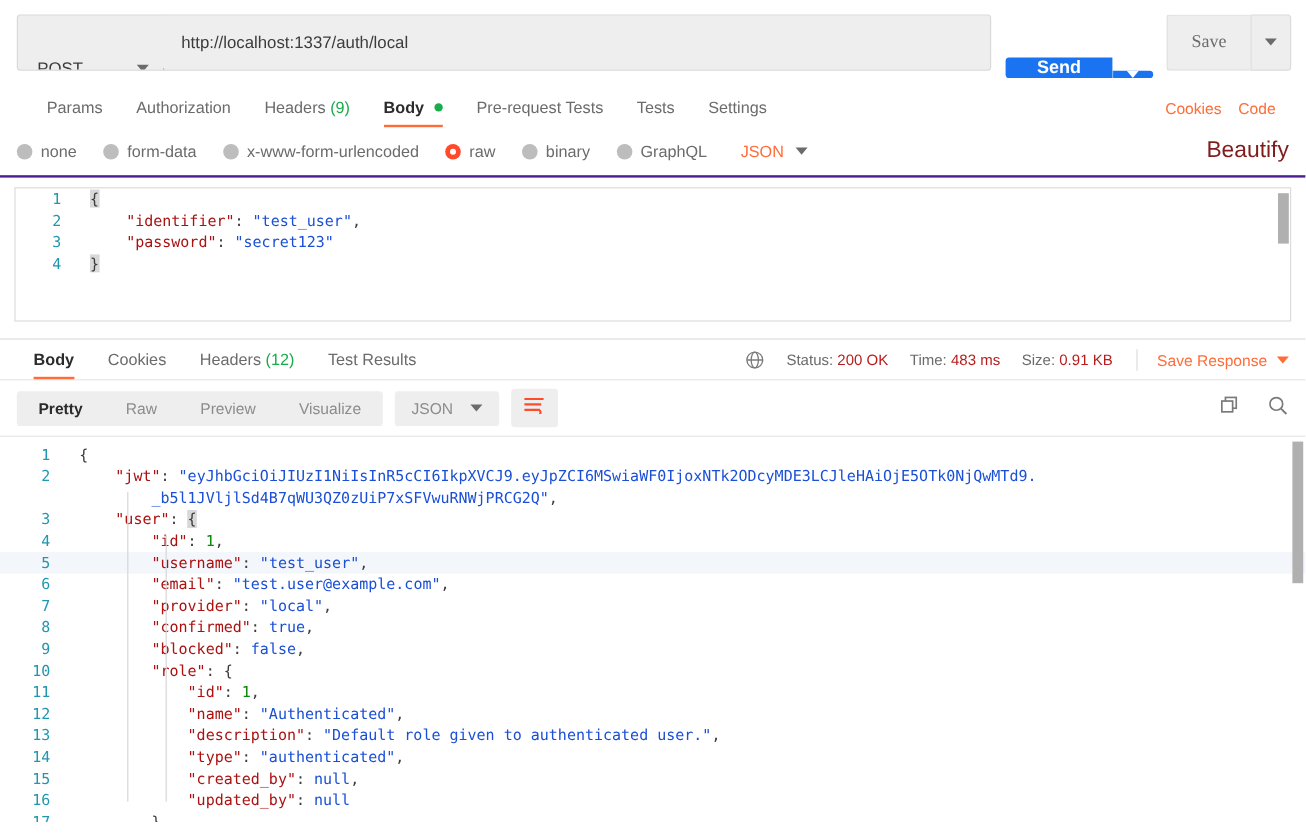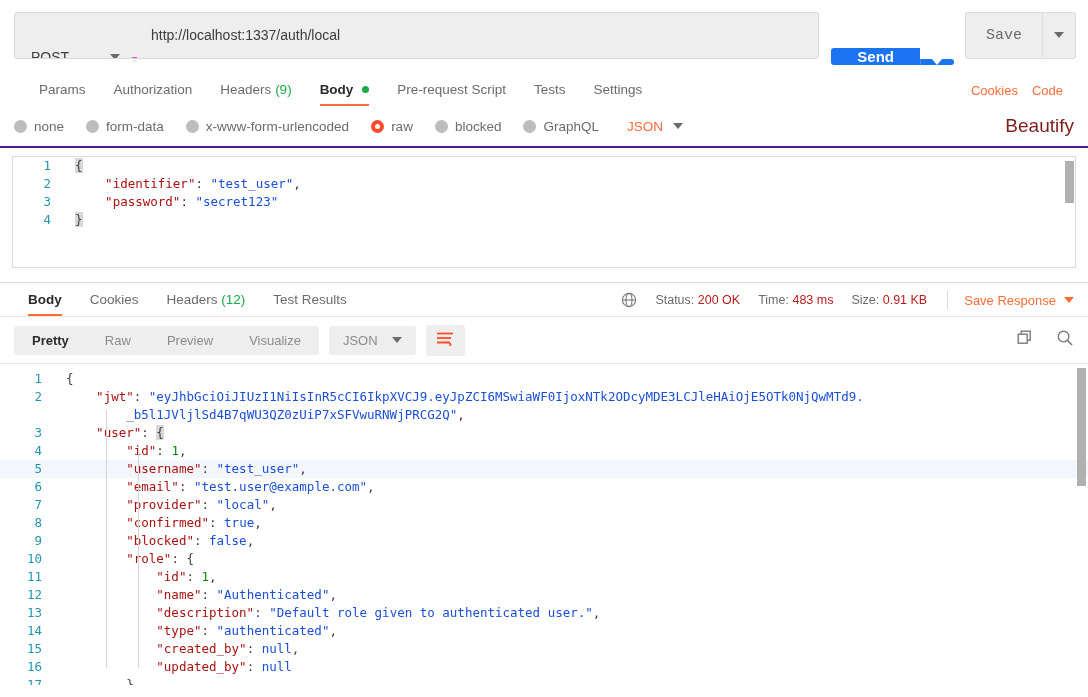--- a/index.html
+++ b/index.html
@@ -24,21 +24,21 @@
     border: 1px solid #d9d9d9;
     border-radius: 3px;
     background: #eeeeee;
     overflow: hidden;
   }
   .method-select {
     display: flex; align-items: center; justify-content: space-between;
     width: 122px;
     padding: 0 12px 0 16px;
     background: #eeeeee;
-    border-right: 5px solid #d946ef;
+    border-right: 1px solid #d946ef;
     font-size: 14px; color: #3c3c3c;
     cursor: pointer;
     margin-top: 44px;
   }
   .caret { width: 0; height: 0; border-left: 5px solid transparent;
            border-right: 5px solid transparent; border-top: 6px solid #6b6b6b; }
   .caret.white { border-top-color: #ffffff; }
   .url-input {
     flex: 1; border: 0; outline: none;
     background: #eeeeee;
@@ -57,21 +57,21 @@
     background: #1a73f0; width: 34px;
     border-radius: 0 3px 3px 0; border-left: 1px solid #4a8ef5;
     display: flex; align-items: center; justify-content: center;
     cursor: pointer;
   }
   .save-group { display: flex; margin-left: 11px; height: 47px; }
   .save-btn {
     background: #eeeeee; color: #6b6b6b; border: 1px solid #dcdcdc;
     border-right: 0; padding: 0 20px; font-size: 15px;
     border-radius: 3px 0 0 3px; cursor: pointer;
-    font-family: Liberation Mono, monospace;
+    font-family: Liberation Serif, serif;
   }
   .save-caret {
     background: #eeeeee; width: 34px; border: 1px solid #dcdcdc;
     border-radius: 0 3px 3px 0;
     display: flex; align-items: center; justify-content: center;
     cursor: pointer;
   }
 
   
   .req-tabs {
@@ -253,21 +253,21 @@
   </div>
   <div class="tab">
     <span>Headers</span>
     <span class="count">(9)</span>
   </div>
   <div class="tab active">
     <span>Body</span>
     <span class="dot-green"></span>
   </div>
   <div class="tab">
-    <span>Pre-request Script</span>
+    <span>Pre-request Tests</span>
   </div>
   <div class="tab">
     <span>Tests</span>
   </div>
   <div class="tab">
     <span>Settings</span>
   </div>
   <div class="req-tabs-right">
     <span class="link-orange">Cookies</span>
     <span class="link-orange">Code</span>
@@ -286,21 +286,21 @@
   <label class="radio-item">
     <span class="radio"></span>
     <span>x-www-form-urlencoded</span>
   </label>
   <label class="radio-item">
     <span class="radio sel"></span>
     <span>raw</span>
   </label>
   <label class="radio-item">
     <span class="radio"></span>
-    <span>blocked</span>
+    <span>binary</span>
   </label>
   <label class="radio-item">
     <span class="radio"></span>
     <span>GraphQL</span>
   </label>
   <div class="json-sel">
     <span>JSON</span>
     <span class="caret"></span>
   </div>
   <span class="beautify">Beautify</span>

